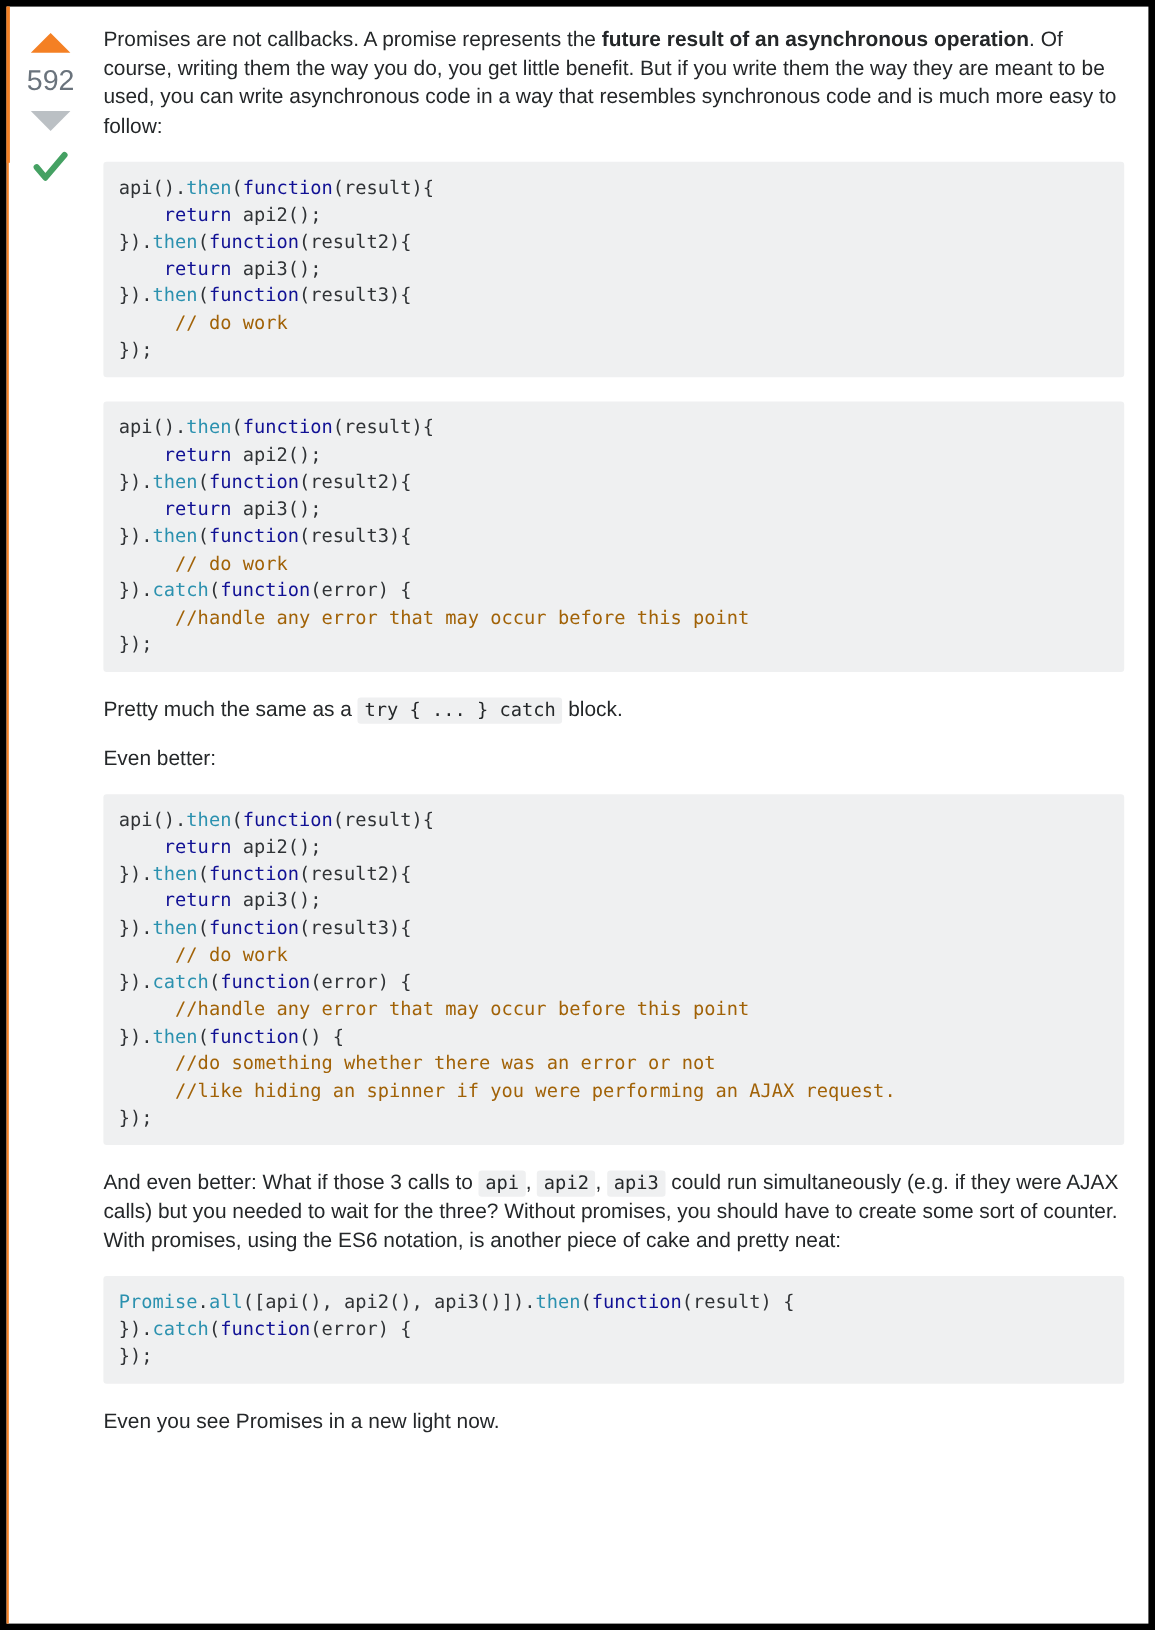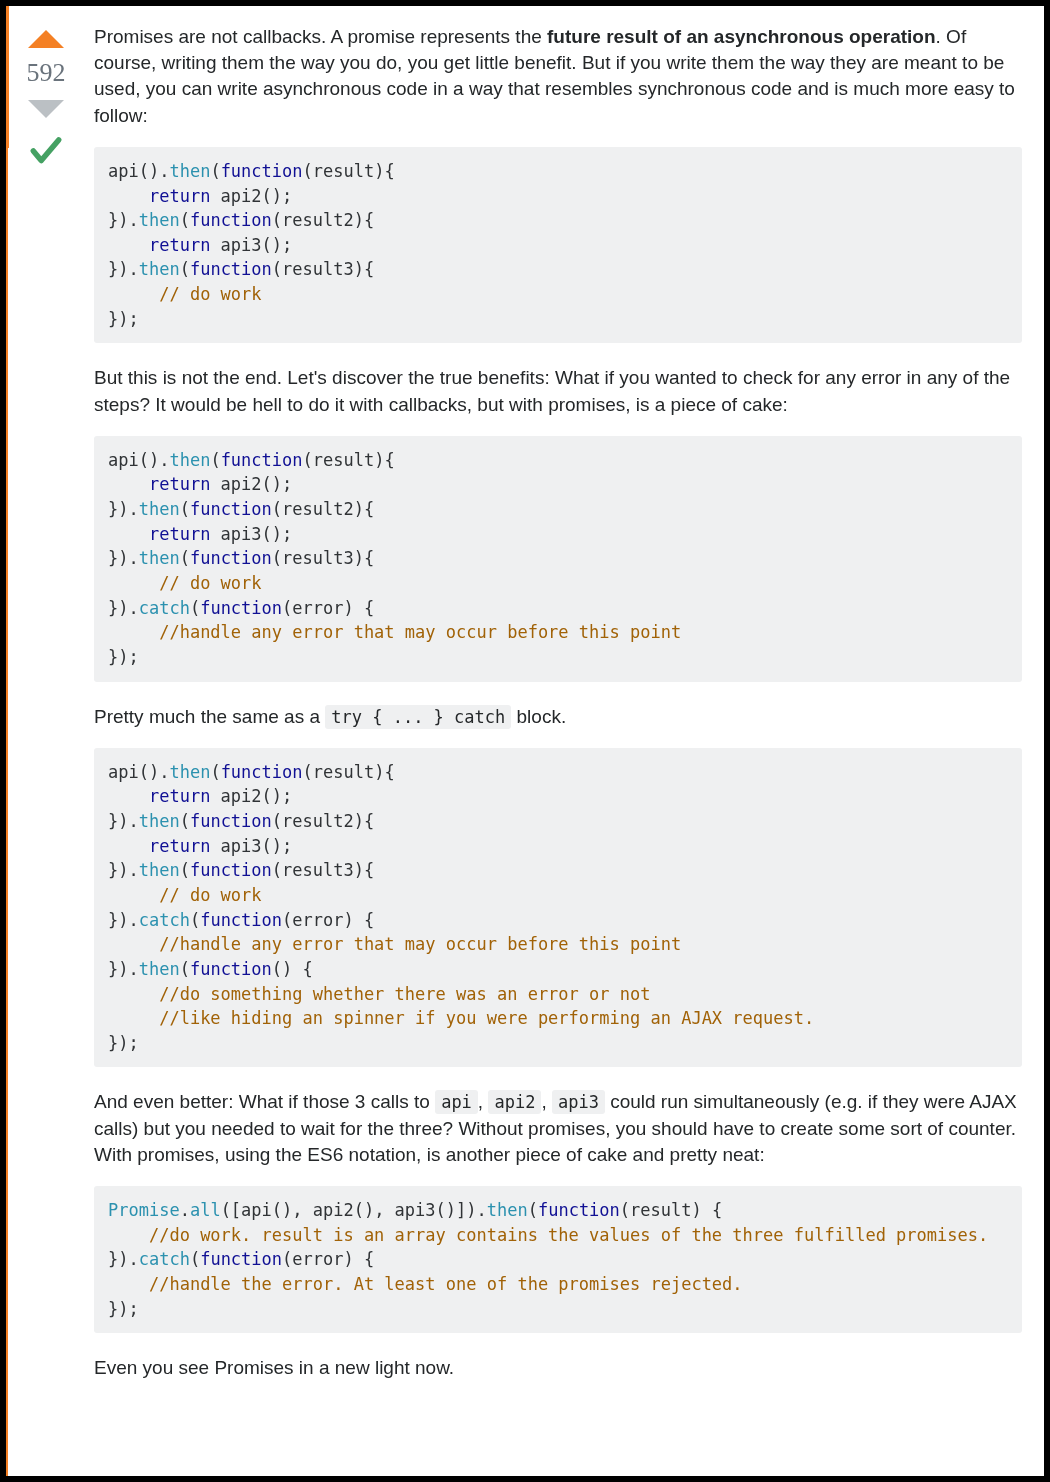--- a/index.html
+++ b/index.html
@@ -29,21 +29,20 @@
     padding: 18px 22px 0 8px;
     height: 100%;
   }
   .vote-col {
     width: 60px;
     flex-shrink: 0;
     display: flex;
     flex-direction: column;
     align-items: center;
     padding-top: 6px;
-    font-family: Liberation Serif, serif;
   }
   .arrow-up {
     width: 0; height: 0;
     border-left: 18px solid transparent;
     border-right: 18px solid transparent;
     border-bottom: 18px solid #f48024;
     cursor: pointer;
   }
   .arrow-down {
     width: 0; height: 0;
@@ -127,57 +126,55 @@
 
       <pre>api().<span class="fn">then</span>(<span class="kw">function</span>(result){
     <span class="kw">return</span> api2();
 }).<span class="fn">then</span>(<span class="kw">function</span>(result2){
     <span class="kw">return</span> api3();
 }).<span class="fn">then</span>(<span class="kw">function</span>(result3){
      <span class="cm">// do work</span>
 });</pre>
 
 
-      <p>But this is not the end. Let's discover the true benefits: What if you wanted to check for any error in any of the steps? It would be hell to do it with callbacks, but with promises, is a piece of cake:</p>
 
       <pre>api().<span class="fn">then</span>(<span class="kw">function</span>(result){
     <span class="kw">return</span> api2();
 }).<span class="fn">then</span>(<span class="kw">function</span>(result2){
     <span class="kw">return</span> api3();
 }).<span class="fn">then</span>(<span class="kw">function</span>(result3){
      <span class="cm">// do work</span>
 }).<span class="fn">catch</span>(<span class="kw">function</span>(error) {
      <span class="cm">//handle any error that may occur before this point</span>
 });</pre>
 
       <p>
         <span>Pretty much the same as a </span><code class="inline">try { ... } catch</code><span> block.</span>
       </p>
 
+      <p>Even better:</p>
 
       <pre>api().<span class="fn">then</span>(<span class="kw">function</span>(result){
     <span class="kw">return</span> api2();
 }).<span class="fn">then</span>(<span class="kw">function</span>(result2){
     <span class="kw">return</span> api3();
 }).<span class="fn">then</span>(<span class="kw">function</span>(result3){
      <span class="cm">// do work</span>
 }).<span class="fn">catch</span>(<span class="kw">function</span>(error) {
      <span class="cm">//handle any error that may occur before this point</span>
 }).<span class="fn">then</span>(<span class="kw">function</span>() {
      <span class="cm">//do something whether there was an error or not</span>
      <span class="cm">//like hiding an spinner if you were performing an AJAX request.</span>
 });</pre>
 
       <p>
         <span>And even better: What if those 3 calls to </span><code class="inline">api</code><span>, </span><code class="inline">api2</code><span>, </span><code class="inline">api3</code><span> could run simultaneously (e.g. if they were AJAX calls) but you needed to wait for the three? Without promises, you should have to create some sort of counter. With promises, using the ES6 notation, is another piece of cake and pretty neat:</span>
       </p>
 
       <pre class="has-scroll"><span class="cls">Promise</span>.<span class="fn">all</span>([api(), api2(), api3()]).<span class="fn">then</span>(<span class="kw">function</span>(result) {
-    <span class="cm">//do work. result is an array contains the values of the three fulfilled promises.</span>
 }).<span class="fn">catch</span>(<span class="kw">function</span>(error) {
-    <span class="cm">//handle the error. At least one of the promises rejected.</span>
 });</pre>
 
       <p>Even you see Promises in a new light now.</p>
 
     </div>
   </div>
 </div>
 
 </body></html>

